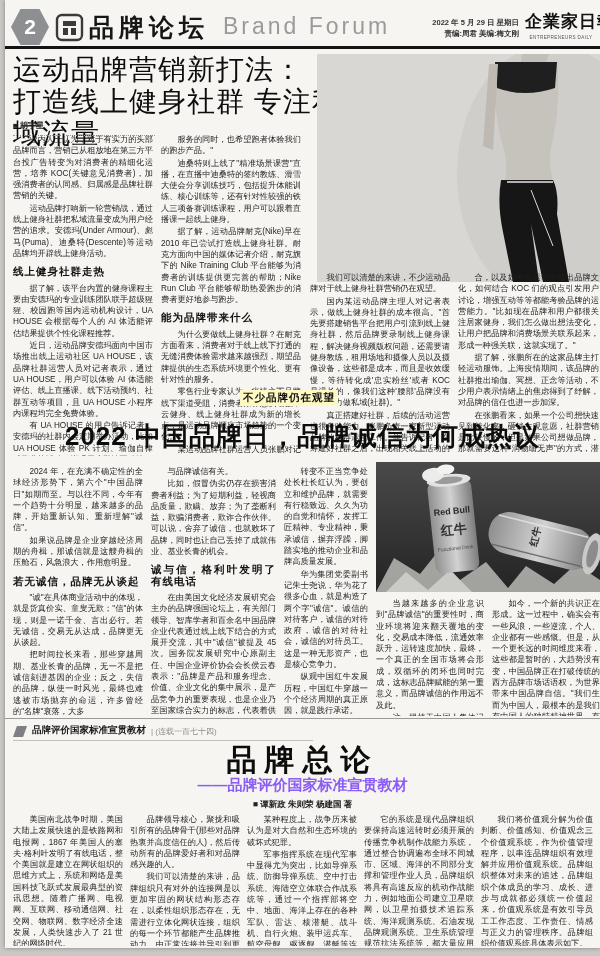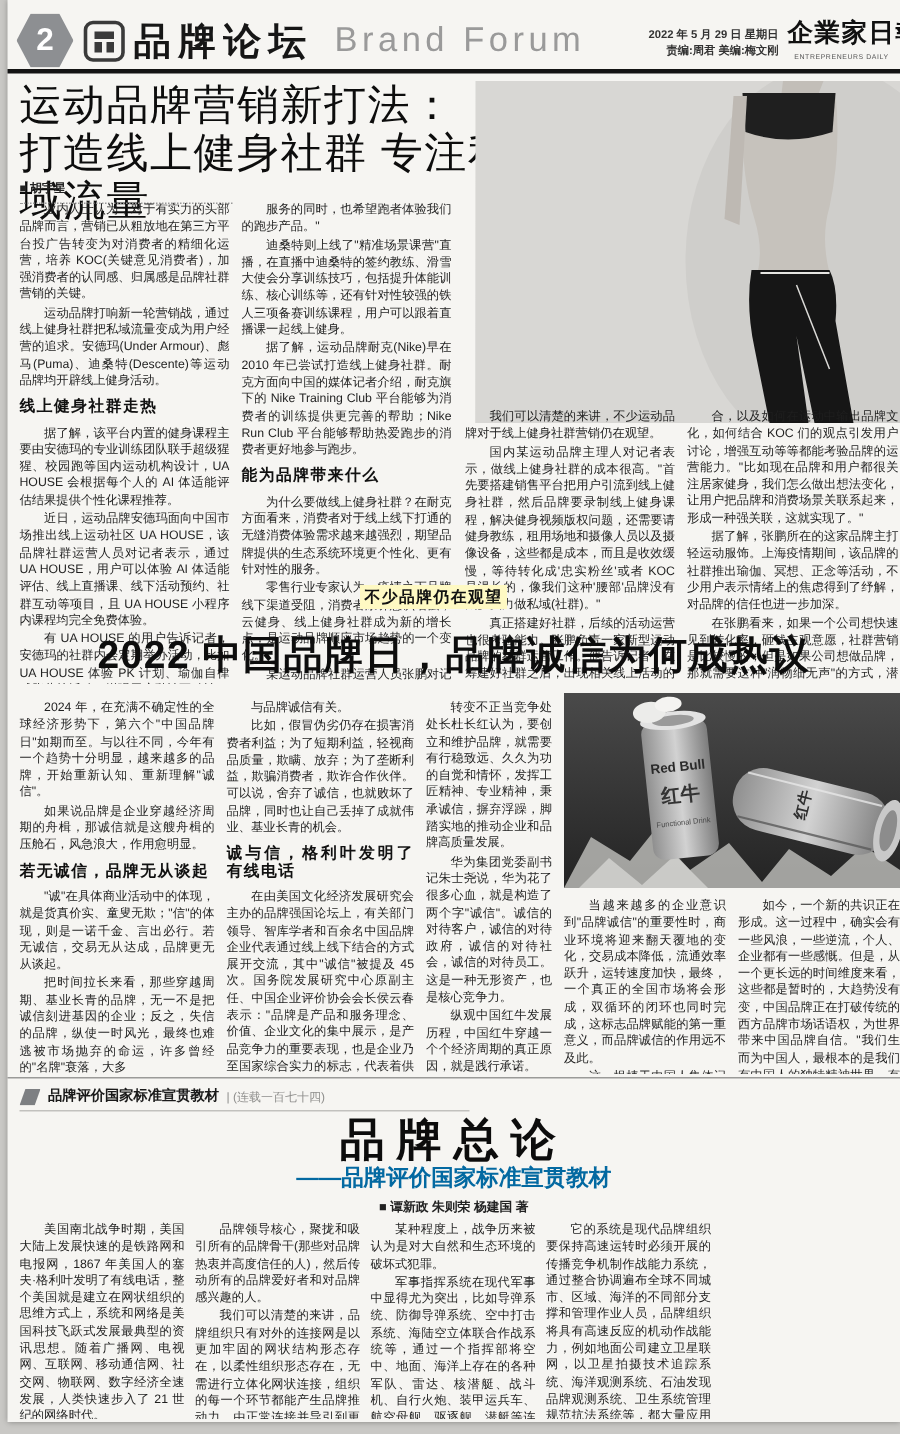--- a/index.html
+++ b/index.html
@@ -49,21 +49,21 @@
 
   
   .divider { position:absolute; left:0; top:718px; width:595px; height:1px; background:#9a9a98; }
   .banner { position:absolute; left:8px; top:724px; width:300px; display:flex; align-items:flex-end; gap:5px;
             border-bottom:1px solid #c2c1be; padding-bottom:3px; }
   .flag { width:14px; height:11px; background:#7d7f82; clip-path:polygon(0 100%,28% 0,100% 0,72% 100%); }
   .banner .bt { font-size:9.5px; font-weight:900; color:#1a1a1a; }
   .banner .bs { font-size:8px; color:#8e8e8c; }
   .s-title { position:absolute; left:0; top:740px; width:595px; text-align:center; font-size:30px; font-weight:900;
              letter-spacing:8px; color:#0c0c0c; font-family:"Liberation Serif", serif; }
-  .s-sub { position:absolute; left:0; top:776px; width:595px; text-align:center; font-size:15px; font-weight:700; color:#0369a1; }
+  .s-sub { position:absolute; left:0; top:776px; width:595px; text-align:center; font-size:15px; font-weight:700; color:#8b5cf6; }
   .s-auth { position:absolute; left:0; top:799px; width:595px; text-align:center; font-size:8.5px; font-weight:700; color:#222; }
   #sc1 { left:8px;   top:814px; width:110px; height:132px; }
   #sc2 { left:125px; top:814px; width:110px; height:132px; }
   #sc3 { left:242px; top:814px; width:110px; height:132px; }
   #sc4 { left:359px; top:814px; width:110px; height:132px; }
   #sc5 { left:476px; top:814px; width:112px; height:132px; }
 </style>
 </head>
 <body>
 
@@ -232,14 +232,17 @@
       <p>品牌领导核心，聚拢和吸引所有的品牌骨干(那些对品牌热衷并高度信任的人)，然后传动所有的品牌爱好者和对品牌感兴趣的人。</p>
       <p>我们可以清楚的来讲，品牌组织只有对外的连接网是以更加牢固的网状结构形态存在，以柔性组织形态存在，无需进行立体化网状连接，组织的每一个环节都能产生品牌推动力，由正常连接并导引到更多的品牌用户。</p>
     </div>
   <div class="col" id="sc3">
       <p>某种程度上，战争历来被认为是对大自然和生态环境的破坏式犯罪。</p>
       <p>军事指挥系统在现代军事中显得尤为突出，比如导弹系统、防御导弹系统、空中打击系统、海陆空立体联合作战系统等，通过一个指挥部将空中、地面、海洋上存在的各种军队、雷达、核潜艇、战斗机、自行火炮、装甲运兵车、航空母舰、驱逐舰、潜艇等连接起来，形成有序系统，构成机动的整体战斗系统，每一件武器。</p>
     </div>
   <div class="col" id="sc4">
       <p>它的系统是现代品牌组织要保持高速运转时必须开展的传播竞争机制作战能力系统，通过整合协调遍布全球不同城市、区域、海洋的不同部分支撑和管理作业人员，品牌组织将具有高速反应的机动作战能力，例如地面公司建立卫星联网，以卫星拍摄技术追踪系统、海洋观测系统、石油发现品牌观测系统、卫生系统管理规范抗法系统等，都大量应用了。</p>
     </div>
+  <div class="col" id="sc5">
+      <p>我们将价值观分解为价值判断、价值感知、价值观念三个价值观系统，作为价值管理程序，以串连品牌组织有效理解并应用价值观系统。品牌组织整体对未来的追述，品牌组织个体成员的学习、成长、进步与成就都必须统一价值起来，价值观系统是有效引导员工工作态度、工作责任、情感与正义力的管理秩序。品牌组织价值观系统具体表示如下。</p>
+    </div>
 
 </div>
 
 </body></html>

